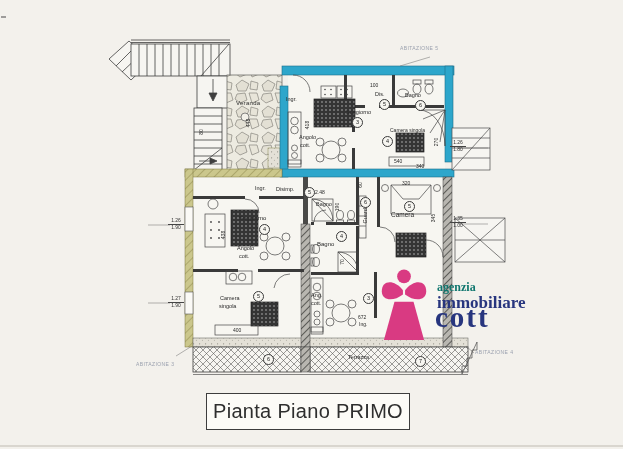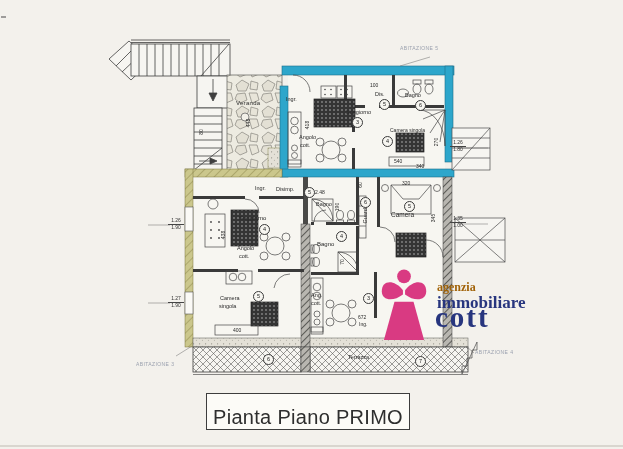--- a/index.html
+++ b/index.html
@@ -10,25 +10,25 @@
   .r6{font-size:6px;} .r65{font-size:6.5px;} .r55{font-size:5.5px;} .r5{font-size:5px;}
   .faint{font-size:5px;color:#9aa0ae;letter-spacing:.4px;}
   .rot{width:20px;text-align:center;transform:rotate(-90deg);}
   .rotw{width:26px;text-align:center;transform:rotate(-90deg);}
   .num{position:absolute;width:9px;height:9px;border:0.8px solid #3a3a3a;border-radius:50%;
        font-size:5.5px;line-height:9px;text-align:center;background:#f7f6f1;color:#222;}
   .dimstack{position:absolute;width:16px;font-size:5px;line-height:5.5px;text-align:center;color:#333;}
   .dimstack .bot{display:block;border-top:0.7px solid #444;}
   .dimstack .top{display:block;}
   .titlebox{position:absolute;left:206px;top:393px;width:202px;height:35px;
-            background:#fcfbf7;border:1.6px solid #3d3d3d;display:flex;align-items:flex-end;justify-content:center;}
+            background:#fcfbf7;border:1.6px solid #3d3d3d;display:flex;align-items:center;justify-content:center;}
   .titlebox span{font-size:20px;color:#2e2e2e;letter-spacing:.3px;}
   .logo{position:absolute;left:378px;top:268px;width:150px;height:74px;}
   .logo .t1{position:absolute;left:59px;top:12px;font-family:"Liberation Serif",serif;
-            font-weight:bold;font-size:12px;color:#a16207;}
+            font-weight:bold;font-size:12px;color:#0f766e;}
   .logo .t2{position:absolute;left:59px;top:25px;font-family:"Liberation Serif",serif;
             font-weight:bold;font-size:17px;color:#27357e;}
   .logo .t3{position:absolute;left:57px;top:33px;font-family:"Liberation Serif",serif;
             font-weight:bold;font-size:29px;color:#27357e;letter-spacing:2px;}
 </style>
 </head>
 <body>
 
 <div class="page">
 

